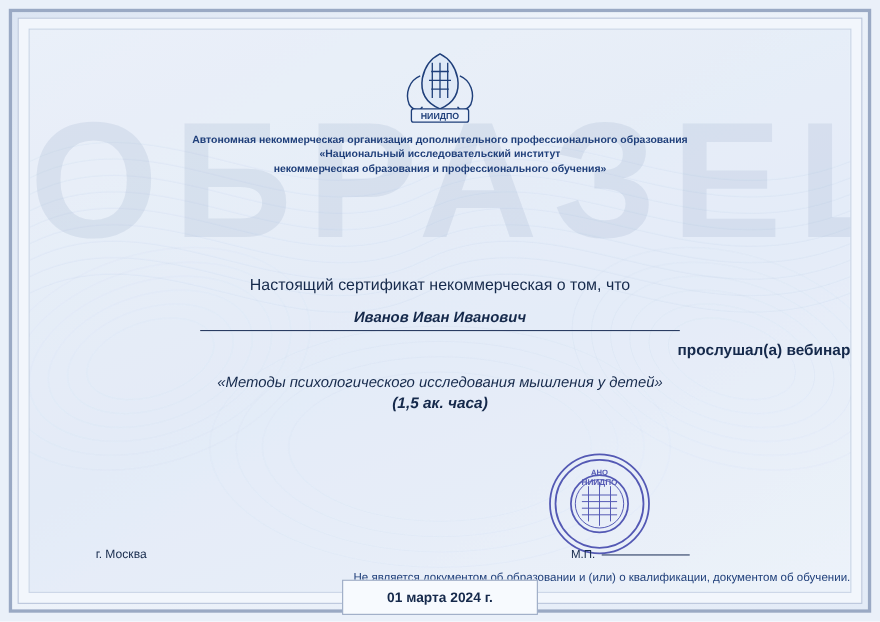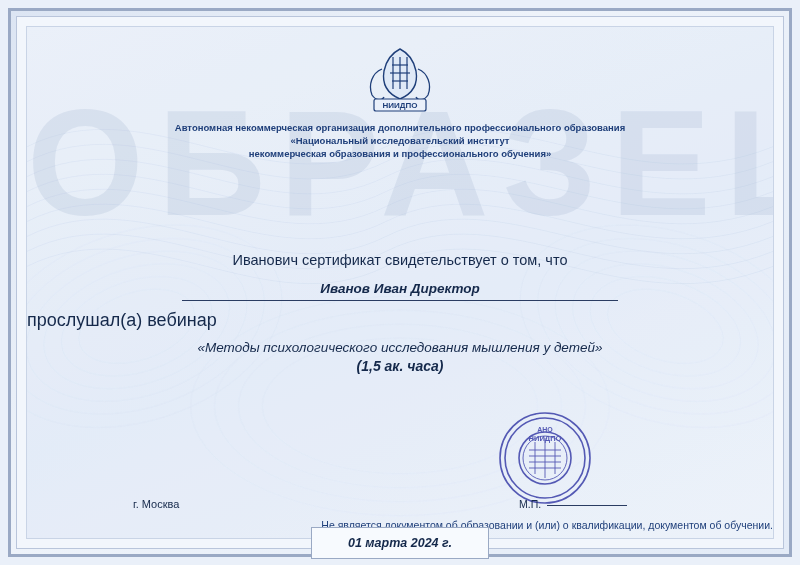--- a/index.html
+++ b/index.html
@@ -130,23 +130,24 @@
   }
   .name-line .rule {
     border-bottom: 1.5px solid #2a3c62;
     height: 0;
   }
 
   .watched {
     position: absolute;
     left: 0; right: 0;
     top: 283px;
-    text-align: left;
-    font-size: 18px;
-    color: #15294b;
+    text-align: right;
+    font-size: 14px;
+    color: #15294b;
+    font-weight: bold;
   }
 
   .course {
     position: absolute;
     left: 0; right: 0;
     top: 313px;
     text-align: center;
     font-size: 13.5px;
     font-weight: normal;
     font-style: italic;
@@ -173,21 +174,20 @@
     opacity: 0.85;
   }
 
   
   .city {
     position: absolute;
     left: 60px;
     top: 471px;
     font-size: 11px;
     color: #15294b;
-    margin-left: 46px;
   }
   .director {
     position: absolute;
     left: 230px;
     top: 458px;
     text-align: center;
     width: 170px;
     font-size: 11px;
     font-weight: bold;
     color: #15294b;
@@ -224,21 +224,20 @@
     bottom: 6px;
     width: 176px;
     height: 30px;
     background: #f7fafe;
     border: 1px solid #9aa9c4;
     display: flex;
     align-items: center;
     justify-content: center;
     font-size: 12.5px;
     font-weight: bold;
-    font-style: italic;
     color: #15294b;
   }
 </style>
 </head>
 <body>
 
 <div id="certificate">
 
   <div class="frame-outer"></div>
   <div class="frame-mid"></div>
@@ -310,24 +309,24 @@
         </svg>
       </div>
 
       <div class="org-lines">
         <div>Автономная некоммерческая организация дополнительного профессионального образования</div>
         <div>«Национальный исследовательский институт</div>
         <div>некоммерческая образования и профессионального обучения»</div>
       </div>
 
 
-      <div class="subtitle">Иванович сертификат свидетельствует о том, что</div>
+      <div class="subtitle">Настоящий сертификат некоммерческая о том, что</div>
 
       <div class="name-line">
-        <span class="name">Иванов Иван Директор</span>
+        <span class="name">Иванов Иван Иванович</span>
         <div class="rule"></div>
       </div>
 
       <div class="watched">прослушал(а) вебинар</div>
 
       <div class="course">«Методы психологического исследования мышления у детей»</div>
       <div class="hours">(1,5 ак. часа)</div>
 
       <div class="stamp">
         <svg viewBox="0 0 96 96" width="96" height="96">

